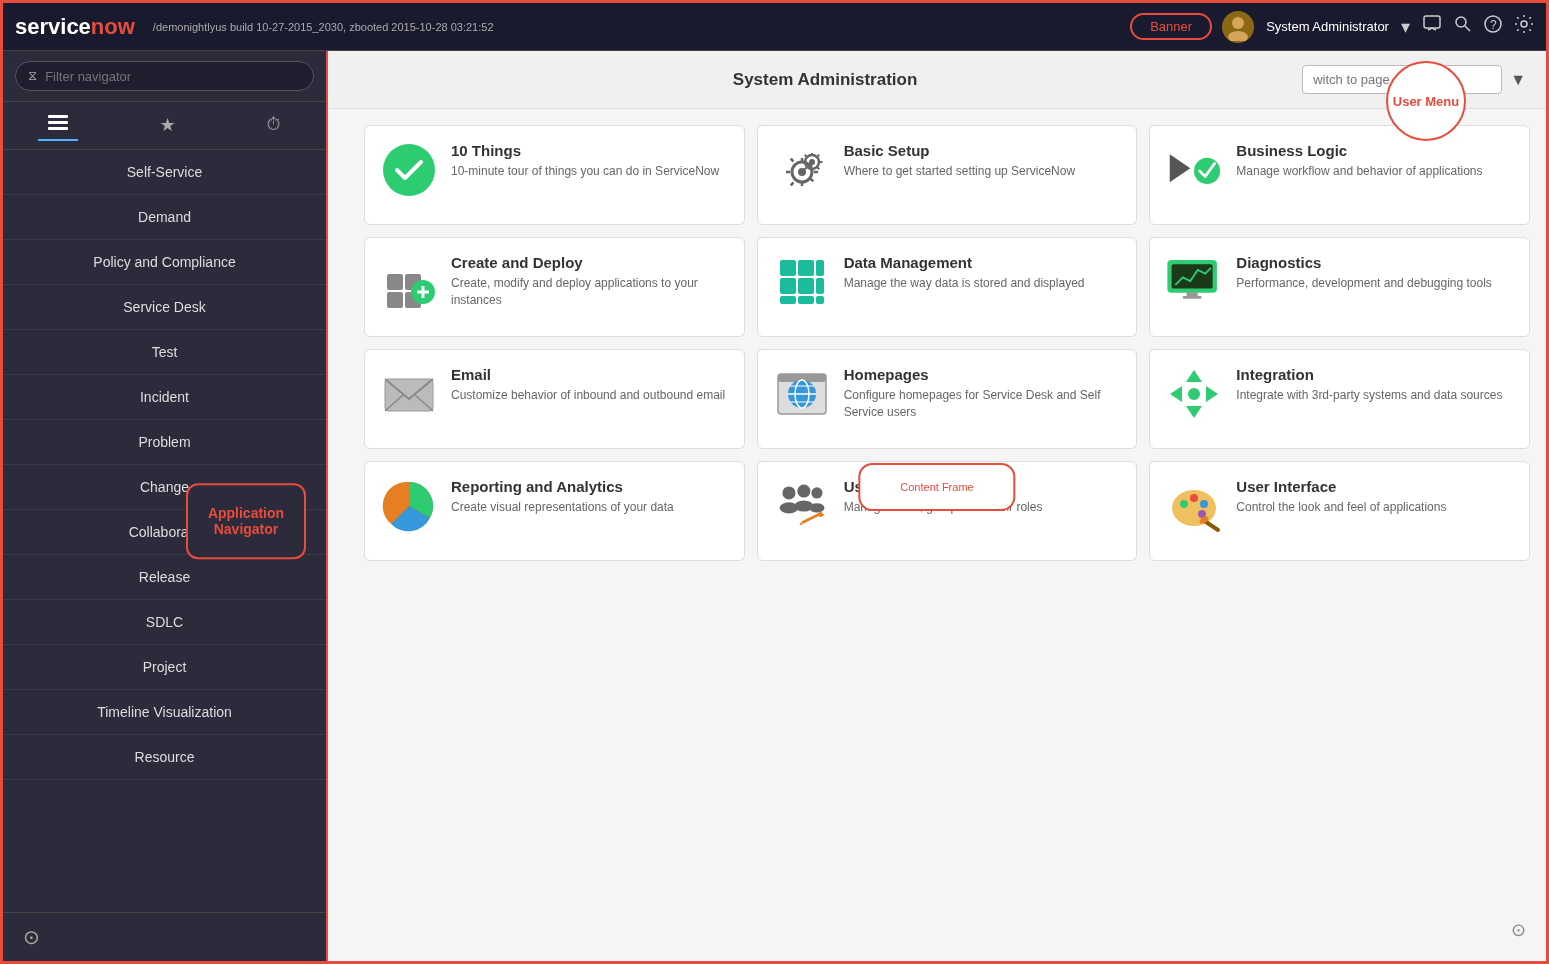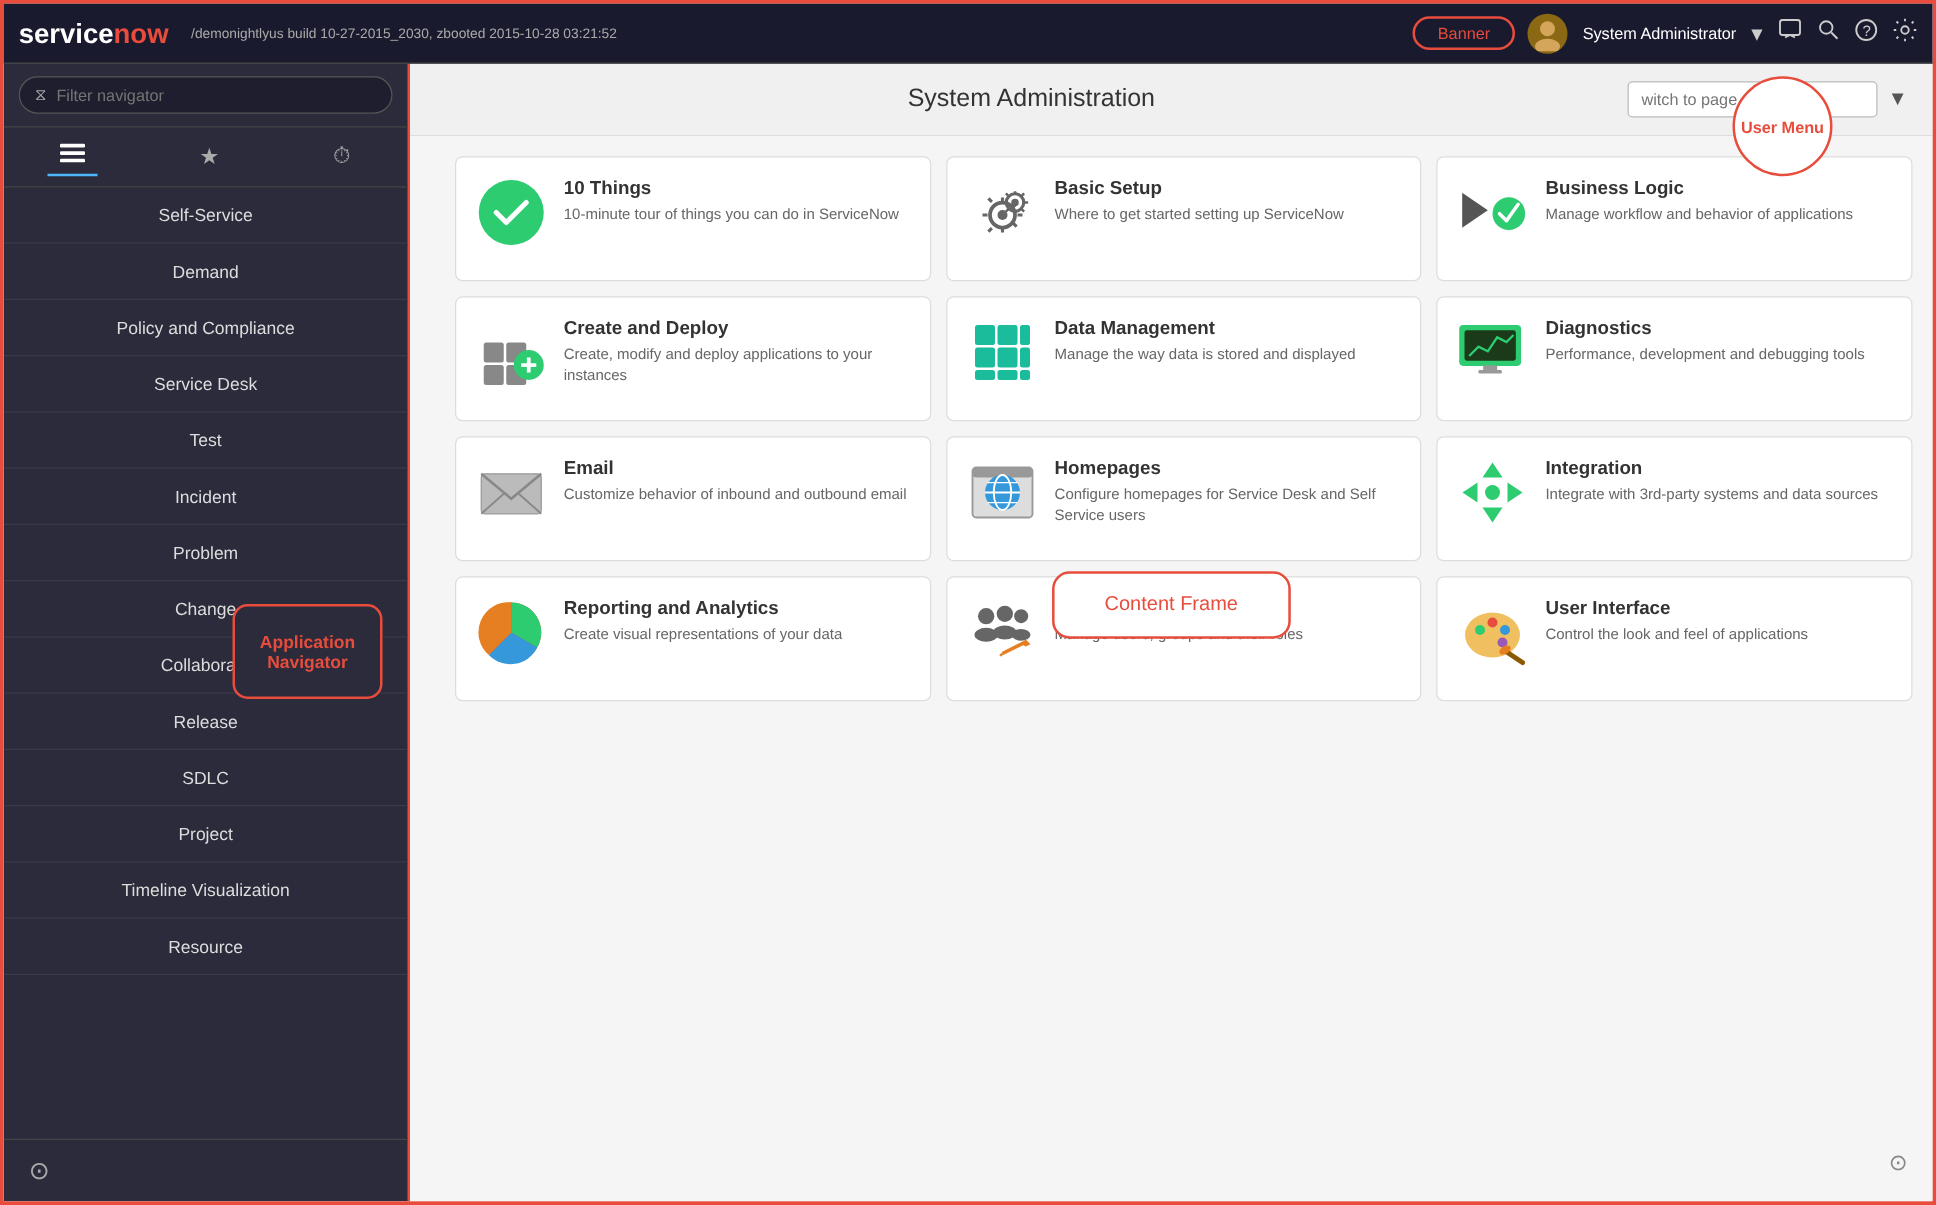--- a/index.html
+++ b/index.html
@@ -3,21 +3,21 @@
   <meta charset="utf-8">
   <style>
     * { box-sizing: border-box; margin: 0; padding: 0; }
     body { font-family: Arial, sans-serif; background: #1a1a2e; width: 1549px; height: 964px; overflow: hidden; }
 
     
     .outer-border {
       width: 1549px;
       height: 964px;
       border: 3px solid #e74c3c;
-      background: #ffffff;
+      background: #0c4a6e;
       display: flex;
       flex-direction: column;
     }
 
     
     .topbar {
       height: 48px;
       background: #1a1a2e;
       display: flex;
       align-items: center;
@@ -213,22 +213,22 @@
       background: #f0f0f0;
       padding: 14px 20px;
       display: flex;
       align-items: center;
       border-bottom: 1px solid #ddd;
     }
 
     .content-title {
       flex: 1;
       text-align: center;
-      font-size: 20px;
-      font-weight: normal;
+      font-size: 17px;
+      font-weight: bold;
       color: #333;
     }
 
     .user-menu-circle {
       border: 2px solid #e74c3c;
       border-radius: 50%;
       width: 80px;
       height: 80px;
       display: flex;
       align-items: center;
@@ -318,21 +318,21 @@
       color: #666;
       line-height: 1.4;
     }
 
     
     .content-frame-label {
       border: 2px solid #e74c3c;
       border-radius: 14px;
       padding: 16px 40px;
       color: #e74c3c;
-      font-size: 16px;
+      font-size: 11px;
       text-align: center;
       display: inline-block;
       background: white;
       position: absolute;
       bottom: 80px;
       left: 50%;
       transform: translateX(-50%);
     }
 
     

